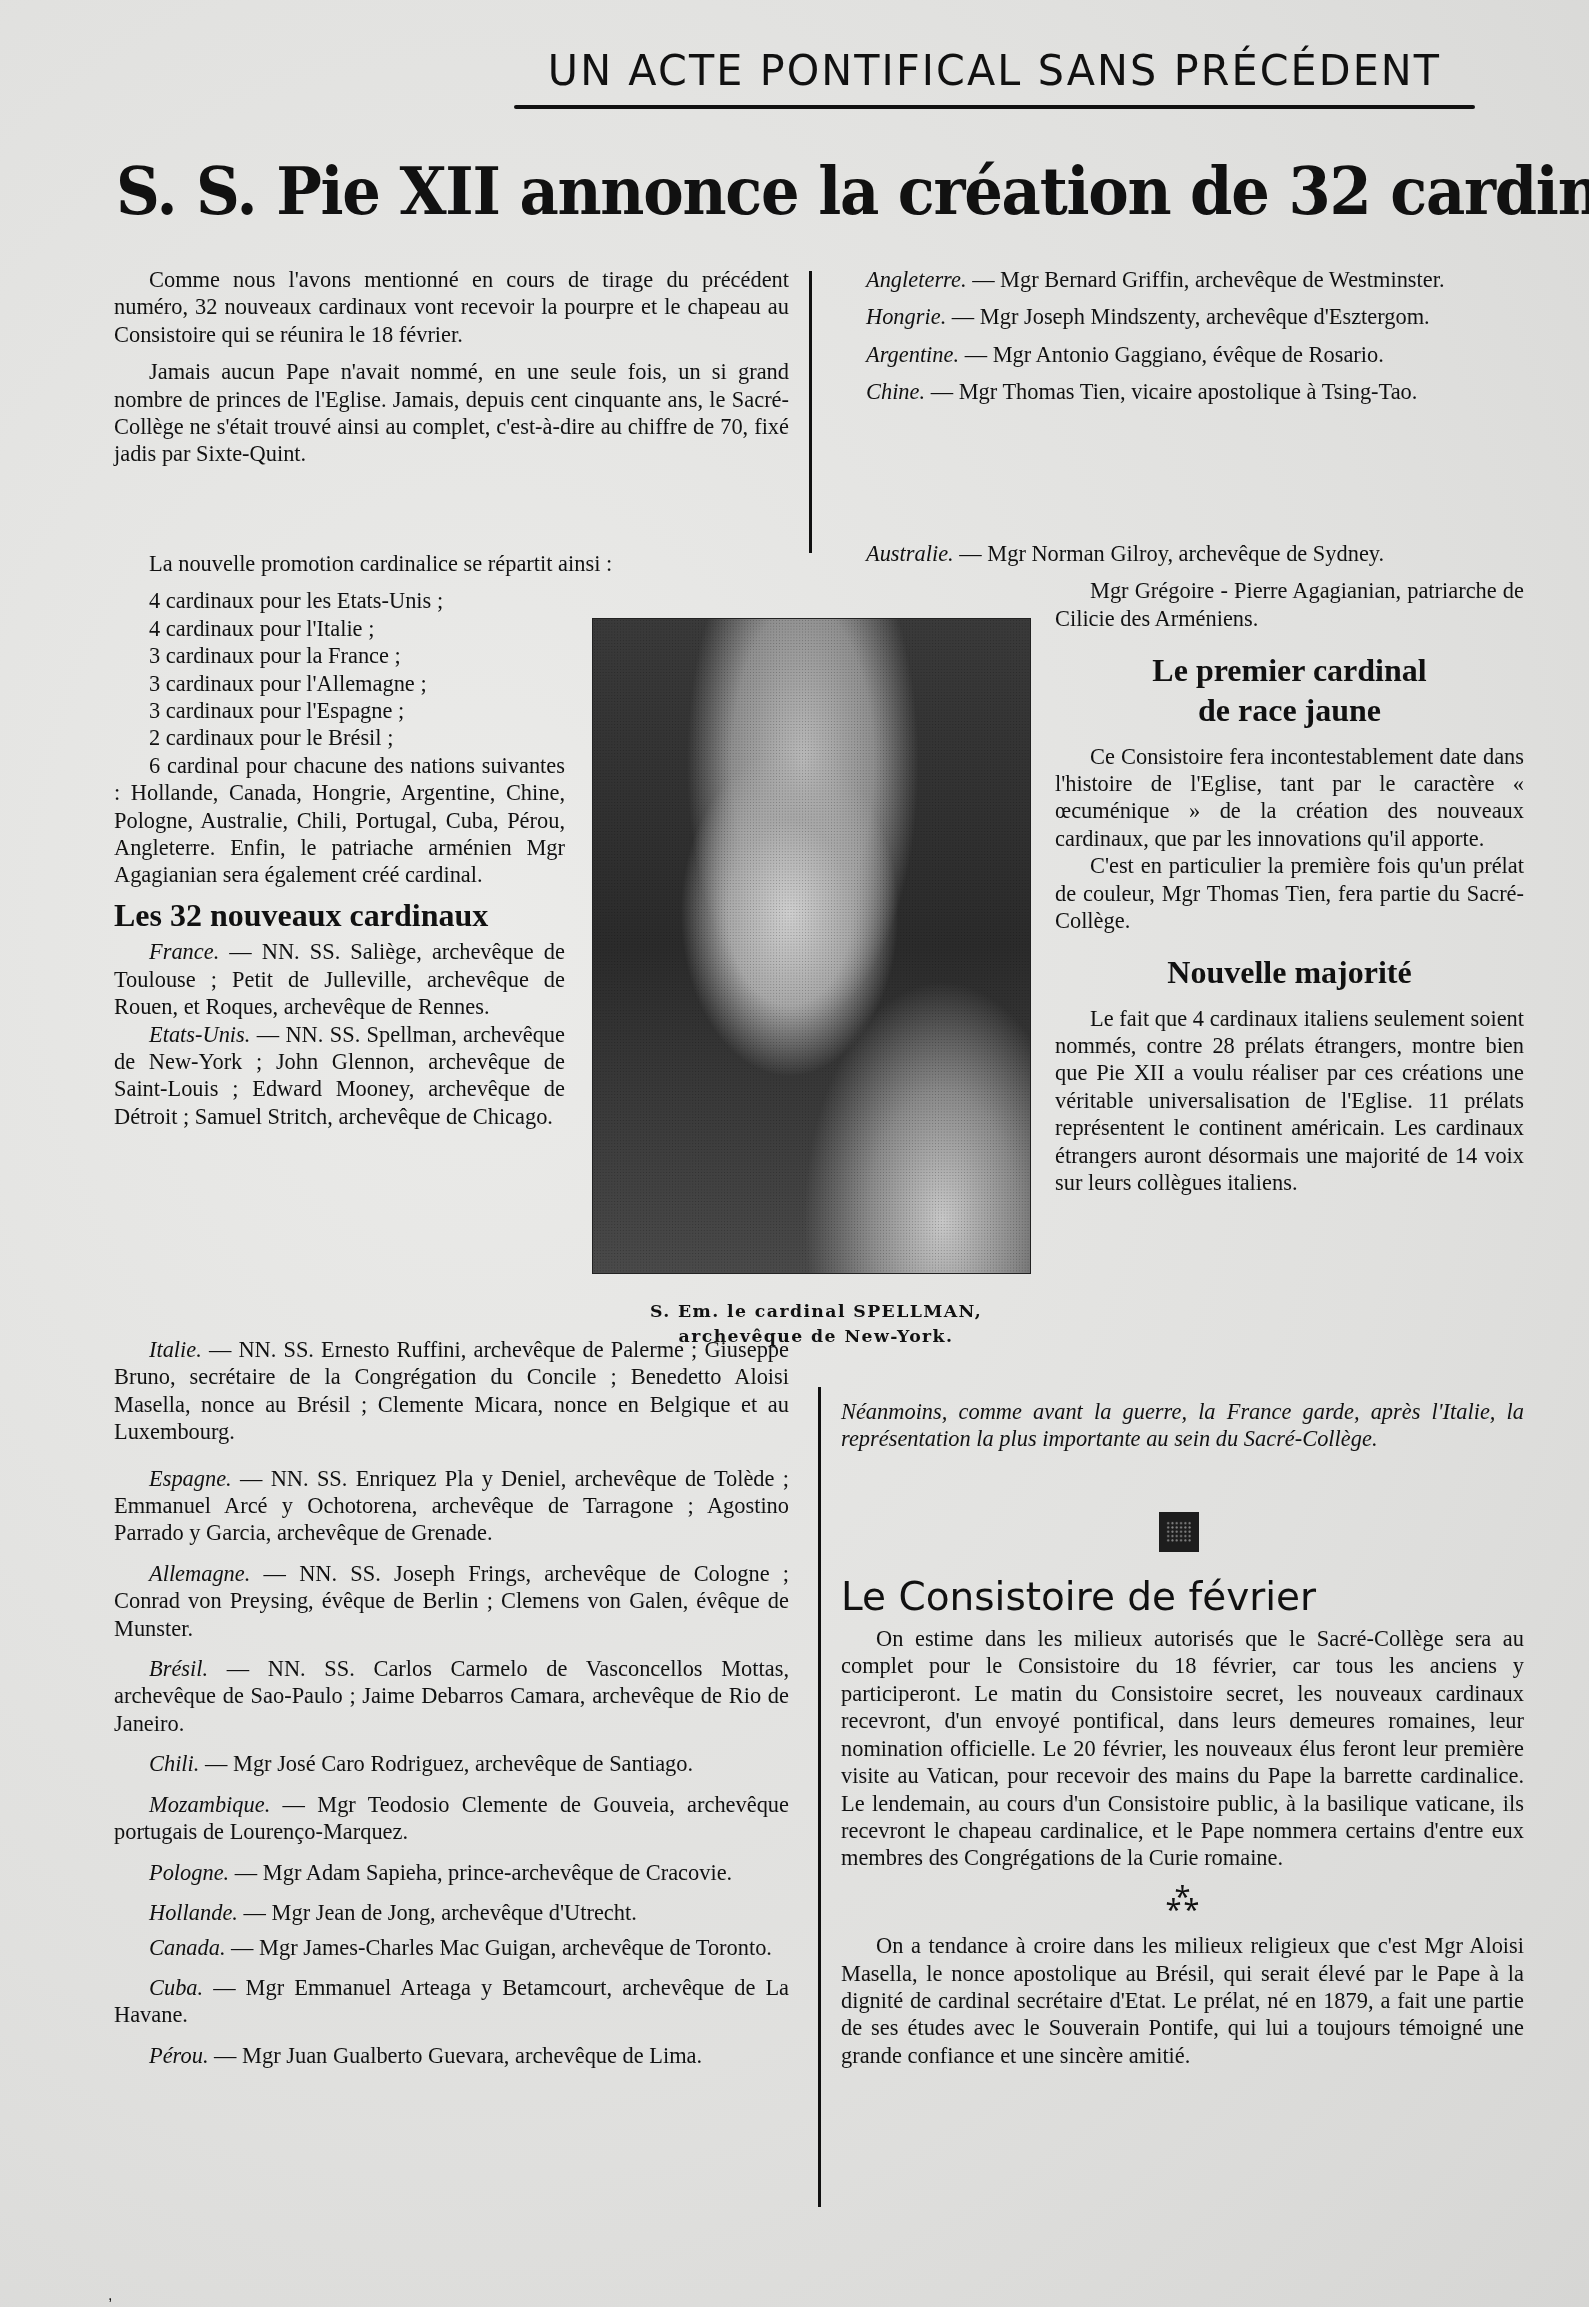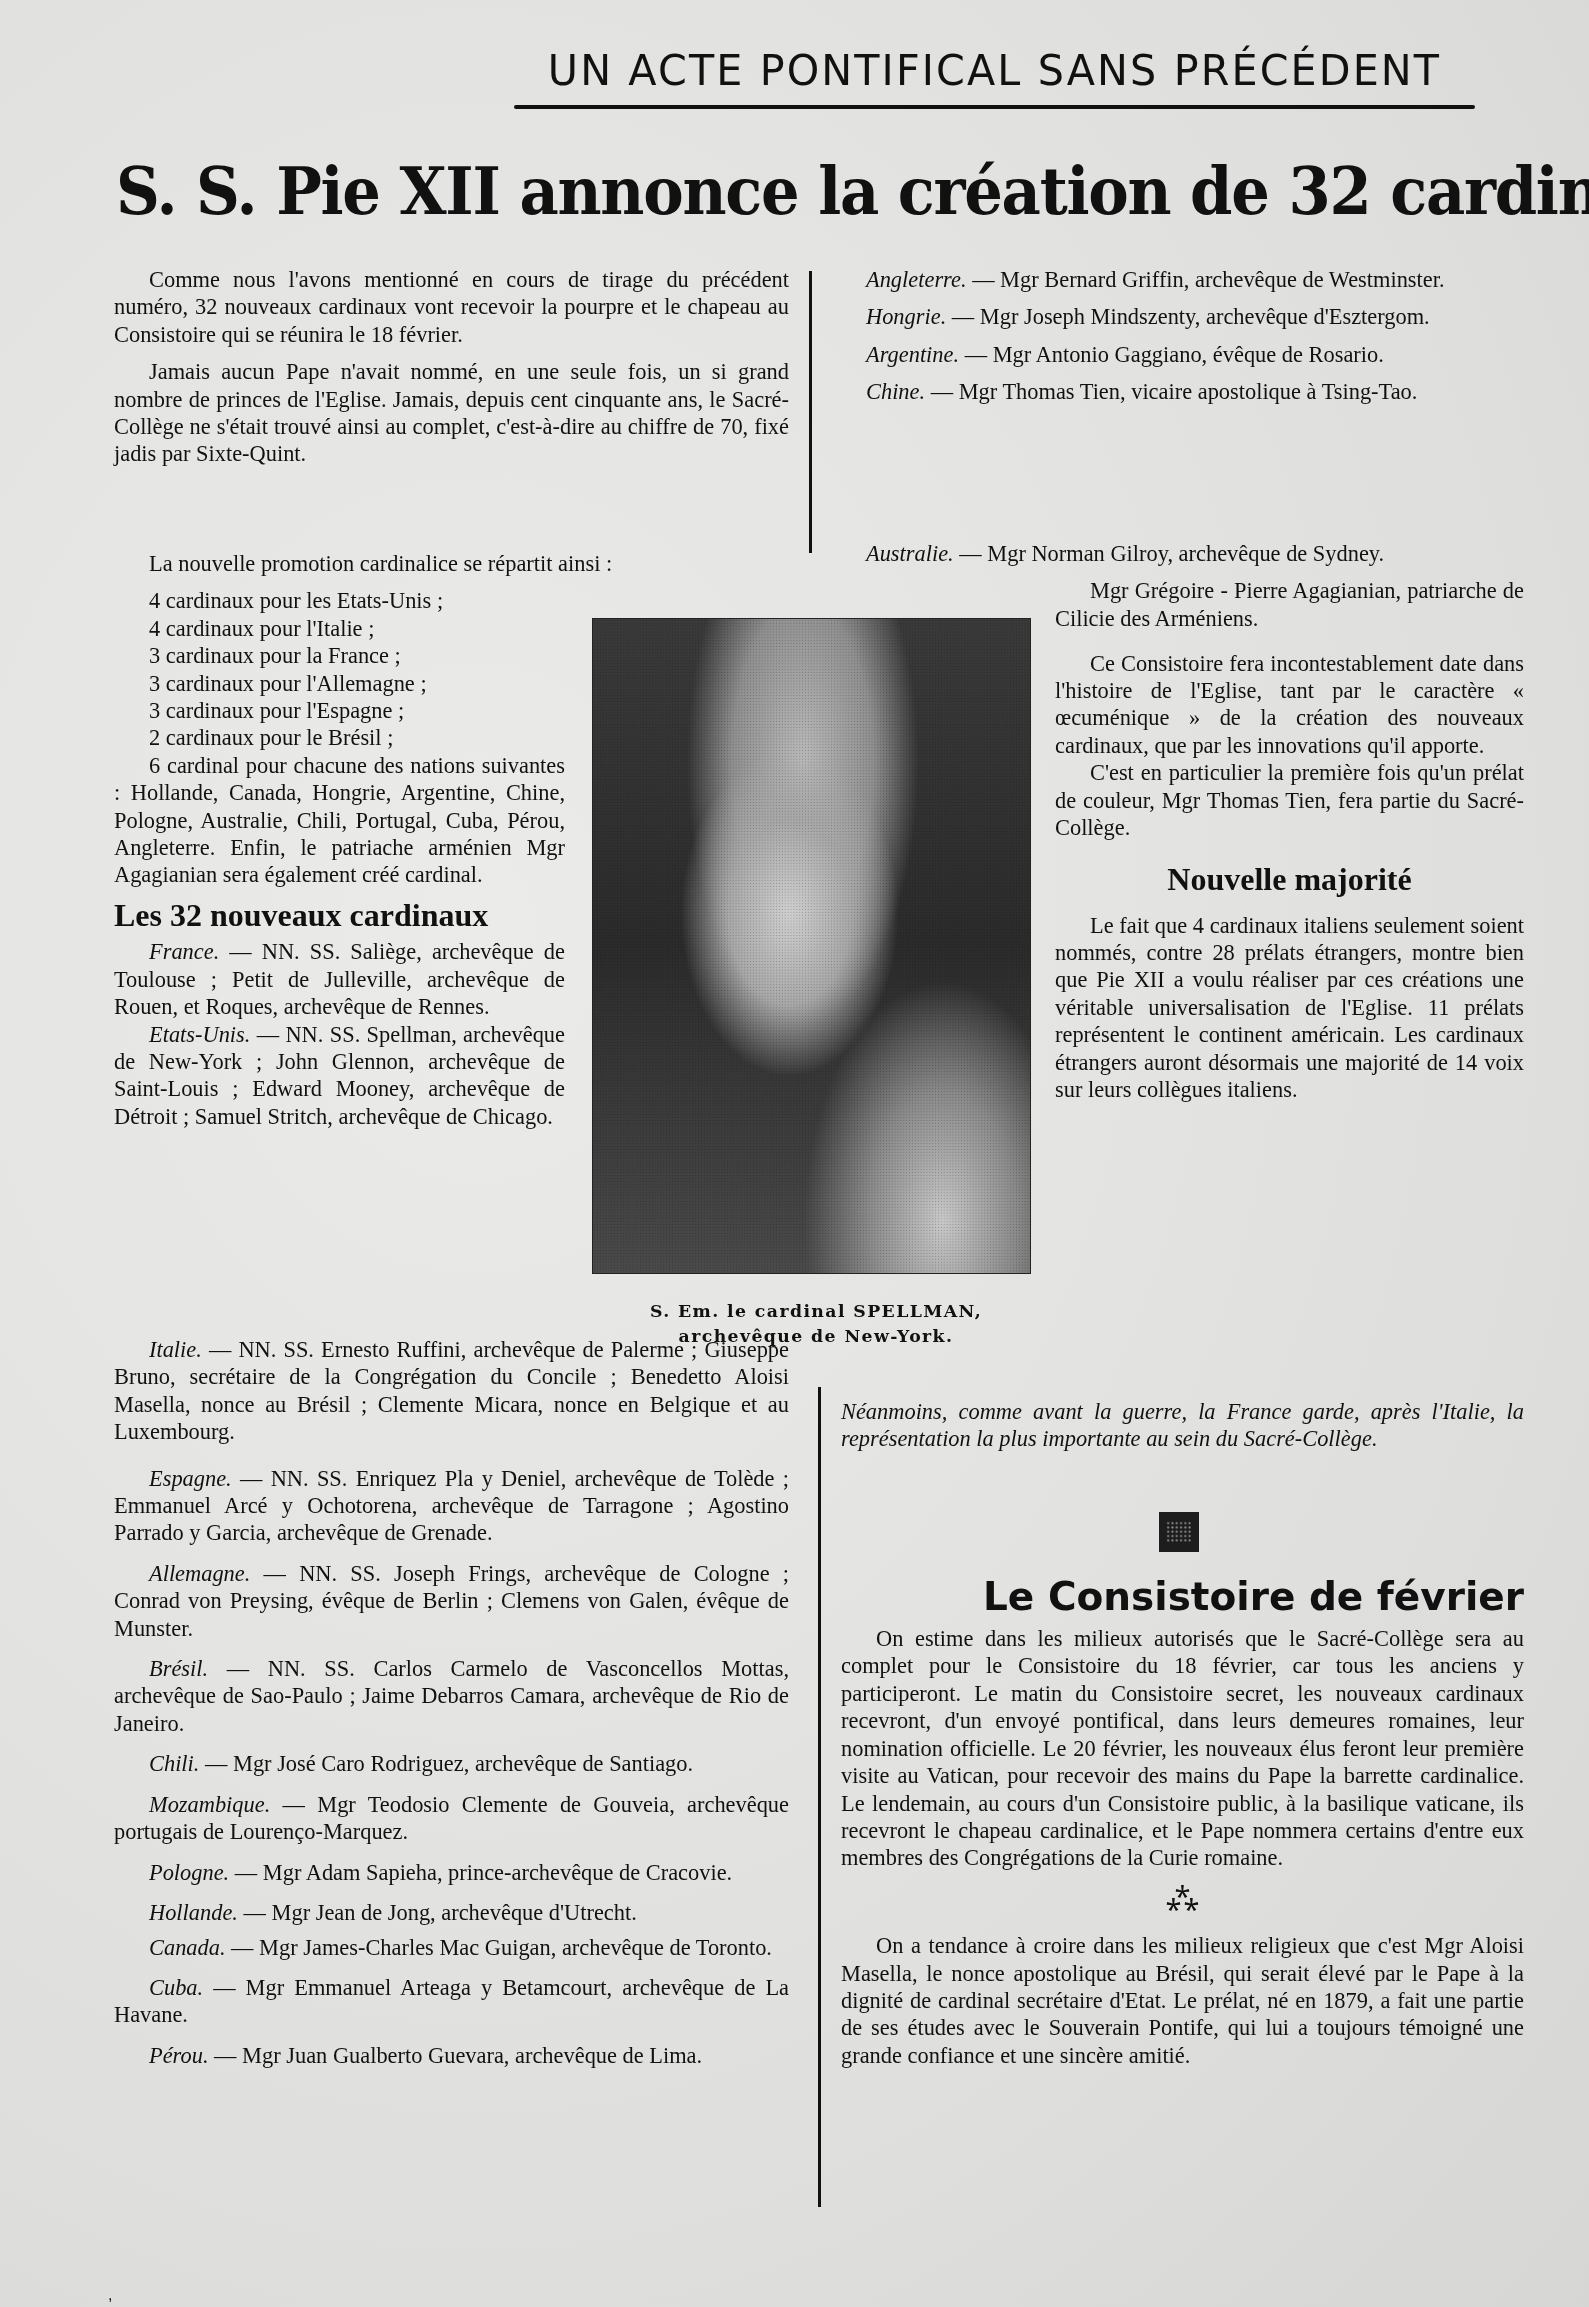--- a/index.html
+++ b/index.html
@@ -23,21 +23,21 @@
     font-size: 66px; letter-spacing: -1.4px; white-space: nowrap;
     transform: scaleX(0.92); transform-origin: left top;
   }
   .col { position: absolute; font-family: "Liberation Serif", serif; font-size: 22.4px; line-height: 27.4px; text-align: justify; }
   .col p { margin: 0 0 10px 0; text-indent: 35px; }
   .col p.noindent { text-indent: 0; }
   .col .list-line { display: block; text-indent: 0; padding-left: 35px; margin: 0; }
   .col .country { font-style: italic; }
   .col h2 { font-family: "Liberation Serif", serif; font-weight: bold; font-size: 32px; margin: 7.2px 0 4.3px 0; line-height: 38px; }
   .col h3 { font-family: "Liberation Serif", serif; font-weight: bold; font-size: 32px; margin: 7.2px 0 13px 0; line-height: 40px; text-align: center; }
-  .col h2.sans { font-family: "DejaVu Sans", sans-serif; font-weight: bold; text-align: right; font-size: 39px; margin: 14.4px 0 8.7px 0; }
+  .col h2.sans { font-family: "DejaVu Sans", sans-serif; font-weight: normal; text-align: left; font-size: 39px; margin: 14.4px 0 8.7px 0; }
   .rule-v { position: absolute; width: 2.9px; background: #111; }
   .photo {
     position: absolute; left: 592px; top: 618px; width: 437px; height: 654px;
     background:
       radial-gradient(ellipse at 45% 45%, #cfcfcf 0%, #a8a8a8 18%, rgba(0,0,0,0) 32%),
       radial-gradient(ellipse at 48% 22%, #b9b9b9 0%, #8f8f8f 22%, rgba(0,0,0,0) 36%),
       radial-gradient(ellipse at 80% 92%, #c8c8c8 0%, #8a8a8a 15%, rgba(0,0,0,0) 28%),
       linear-gradient(180deg, #3a3a3a 0%, #2b2b2b 50%, #4a4a4a 100%);
     border: 1.4px solid #222;
   }
@@ -111,20 +111,24 @@
     <p><span class="country">Angleterre.</span><span> — Mgr Bernard Griffin, archevêque de Westminster.</span></p>
     <p><span class="country">Hongrie.</span><span> — Mgr Joseph Mindszenty, archevêque d'Esztergom.</span></p>
     <p><span class="country">Argentine.</span><span> — Mgr Antonio Gaggiano, évêque de Rosario.</span></p>
     <p><span class="country">Chine.</span><span> — Mgr Thomas Tien, vicaire apostolique à Tsing-Tao.</span></p>
   </div>
 
   <div class="col" style="left:1055px; top:540px; width:469px;">
     <p style="margin-left:-224px;"><span class="country">Australie.</span><span> — Mgr Norman Gilroy, archevêque de Sydney.</span></p>
     <p style="margin-bottom:17.3px;">Mgr Grégoire - Pierre Agagianian, patriarche de Cilicie des Arméniens.</p>
 
+    <h3>
+      <span>Le premier cardinal</span><br>
+      <span>de race jaune</span>
+    </h3>
     <p style="margin-bottom:0;">Ce Consistoire fera incontestablement date dans l'histoire de l'Eglise, tant par le caractère « œcuménique » de la création des nouveaux cardinaux, que par les innovations qu'il apporte.</p>
     <p style="margin-bottom:17.3px;">C'est en particulier la première fois qu'un prélat de couleur, Mgr Thomas Tien, fera partie du Sacré-Collège.</p>
 
     <h3>Nouvelle majorité</h3>
     <p style="margin-bottom:0;">Le fait que 4 cardinaux italiens seulement soient nommés, contre 28 prélats étrangers, montre bien que Pie XII a voulu réaliser par ces créations une véritable universalisation de l'Eglise. 11 prélats représentent le continent américain. Les cardinaux étrangers auront désormais une majorité de 14 voix sur leurs collègues italiens.</p>
   </div>
 
   <div class="col" style="left:841px; top:1398px; width:683px;font-style:italic;">
     <p class="noindent">Néanmoins, comme avant la guerre, la France garde, après l'Italie, la représentation la plus importante au sein du Sacré-Collège.</p>
   </div>

